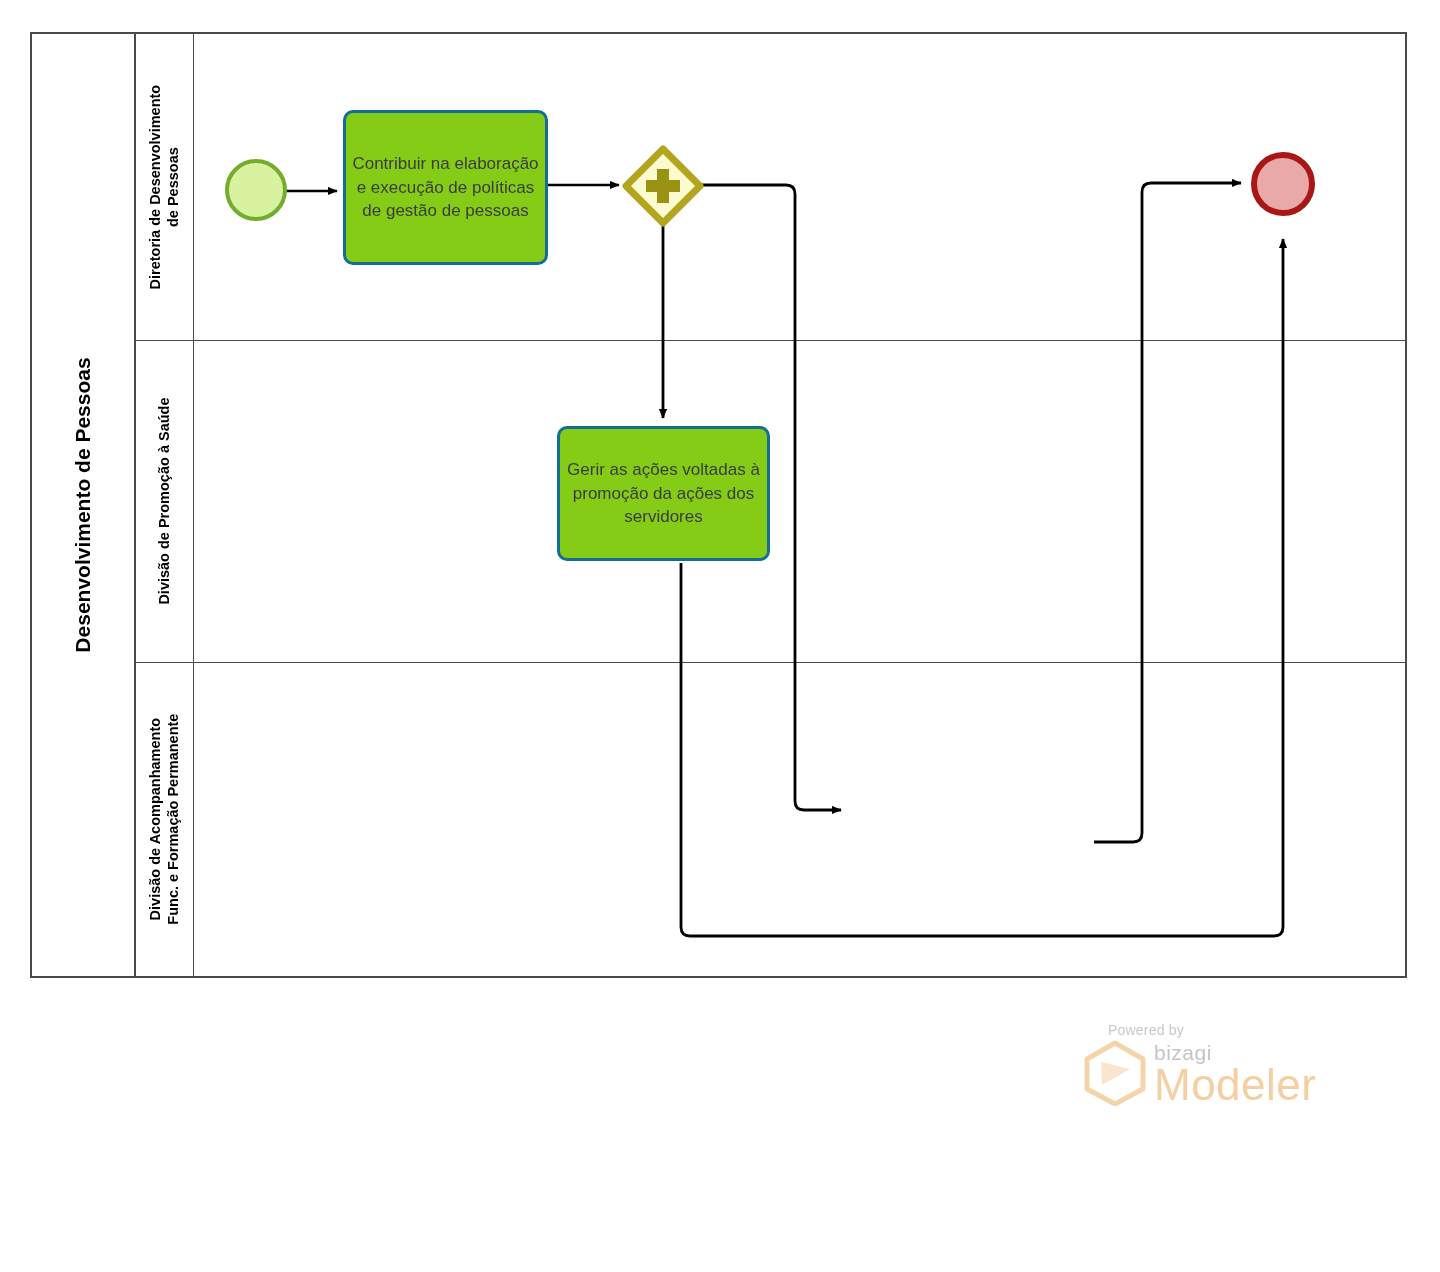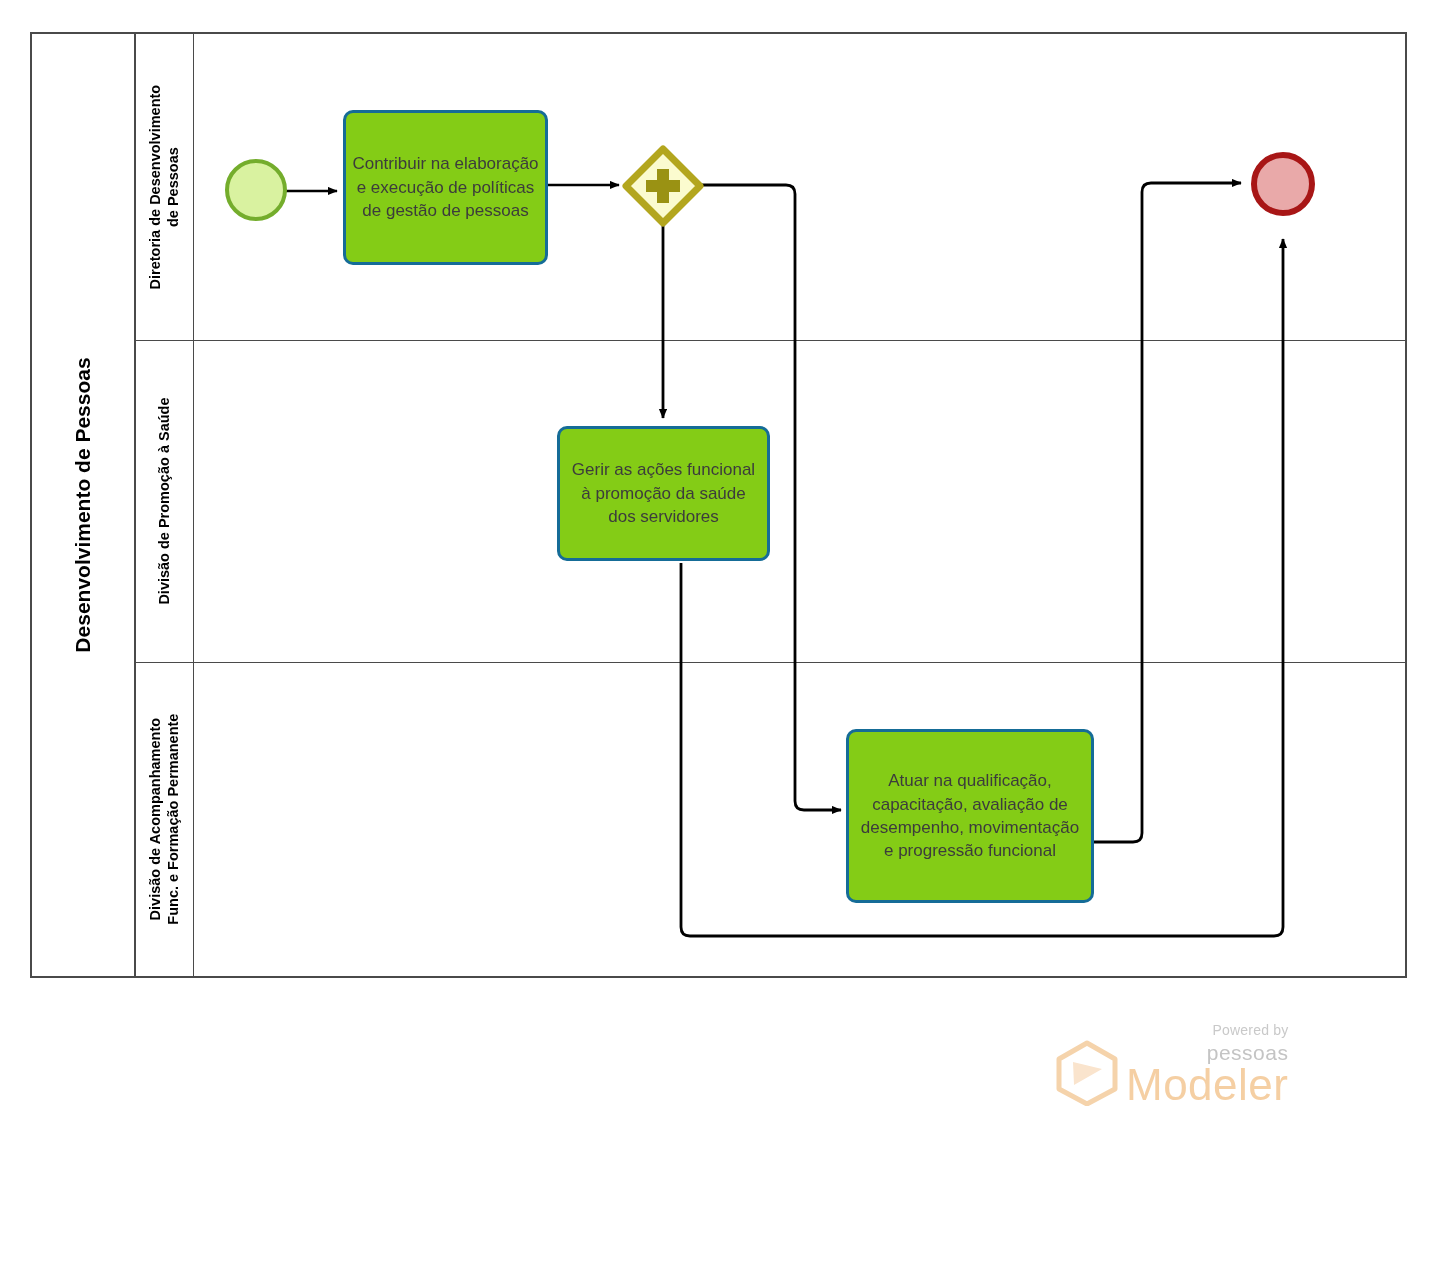--- a/index.html
+++ b/index.html
@@ -183,36 +183,33 @@
   </div>
 
   <div class="gateway-wrap" style="left:622px; top:145px; width:82px; height:82px;">
     <svg width="82" height="82" viewBox="0 0 82 82">
       <polygon points="41,4 78,41 41,78 4,41" fill="#fbfbcf" stroke="#b3a61e" stroke-width="7" stroke-linejoin="round"></polygon>
       <path d="M35,24 L47,24 L47,35 L58,35 L58,47 L47,47 L47,58 L35,58 L35,47 L24,47 L24,35 L35,35 Z" fill="#9a9213"></path>
     </svg>
   </div>
 
   <div class="task" style="left:557px; top:426px; width:213px; height:135px;">
-    <span>Gerir as ações funcional à promoção da saúde dos servidores</span>
-  </div>
-
-  <div class="task" style="left:846px; top:729px; width:248px; height:174px;">
-    <span>Atuar na qualificação, capacitação, avaliação de desempenho, movimentação e progressão funcional</span>
-  </div>
+    <span>Gerir as ações voltadas à promoção da ações dos servidores</span>
+  </div>
+
 
   <div class="event event-end" style="left:1251px; top:152px; width:64px; height:64px;"></div>
 
-  <div class="watermark" style="left:1056px; top:1022px;text-align:right;">
+  <div class="watermark" style="left:1084px; top:1022px;">
     <span class="wm-powered">Powered by</span>
     <div class="wm-row">
       <svg width="64" height="66" viewBox="0 0 64 66">
         <polygon points="31,3 59,19 59,49 31,64 3,49 3,19" fill="none" stroke="#f5d3ab" stroke-width="5" stroke-linejoin="round"></polygon>
         <polygon points="17,22 46,29 18,45" fill="#fae4cd"></polygon>
       </svg>
       <div class="wm-textcol">
-        <span class="wm-bizagi">pessoas</span>
+        <span class="wm-bizagi">bizagi</span>
         <span class="wm-modeler">Modeler</span>
       </div>
     </div>
   </div>
 
 </div>
 
 </body></html>

